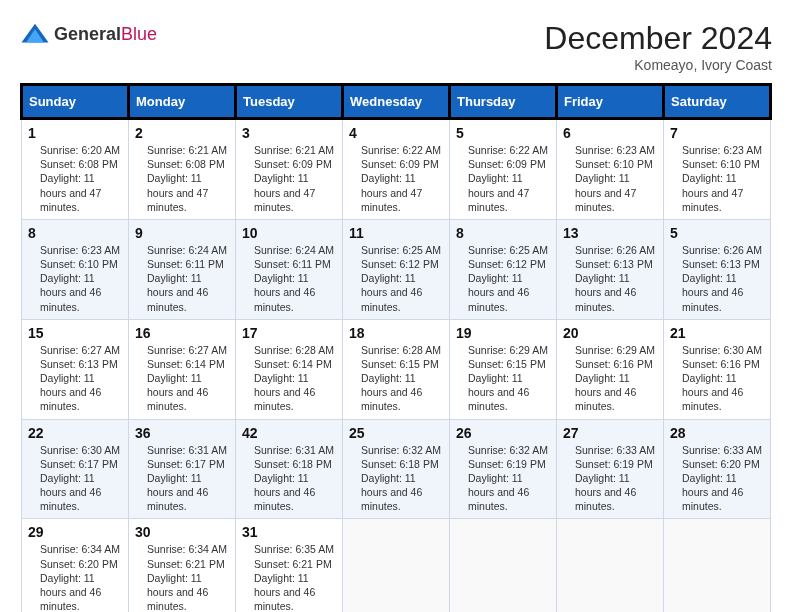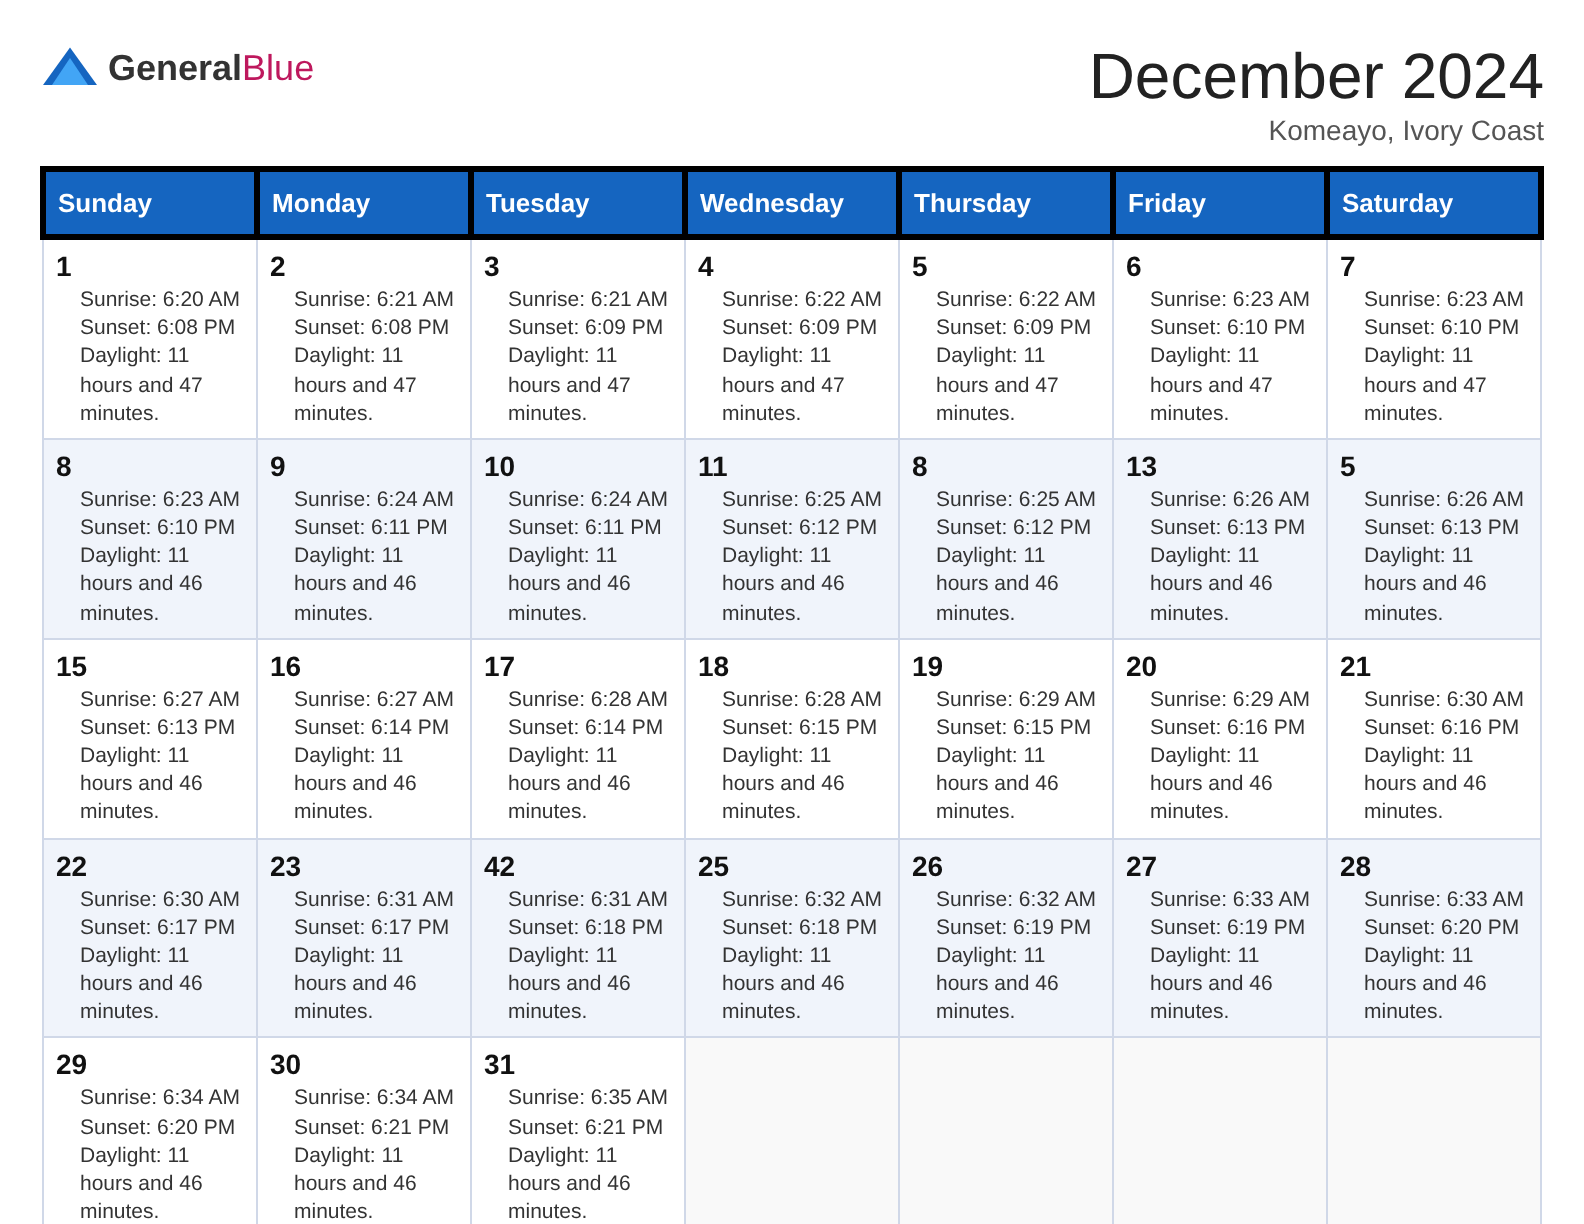--- a/index.html
+++ b/index.html
@@ -309,21 +309,21 @@
       <tr>
         <td>
         <span class="day-number">22</span>
         <div class="day-info">
           Sunrise: 6:30 AM<br>
           Sunset: 6:17 PM<br>
           Daylight: 11 hours and 46 minutes.
         </div>
       </td>
         <td>
-        <span class="day-number">23</span>
+        <span class="day-number">36</span>
         <div class="day-info">
           Sunrise: 6:31 AM<br>
           Sunset: 6:17 PM<br>
           Daylight: 11 hours and 46 minutes.
         </div>
       </td>
         <td>
         <span class="day-number">42</span>
         <div class="day-info">
           Sunrise: 6:31 AM<br>

